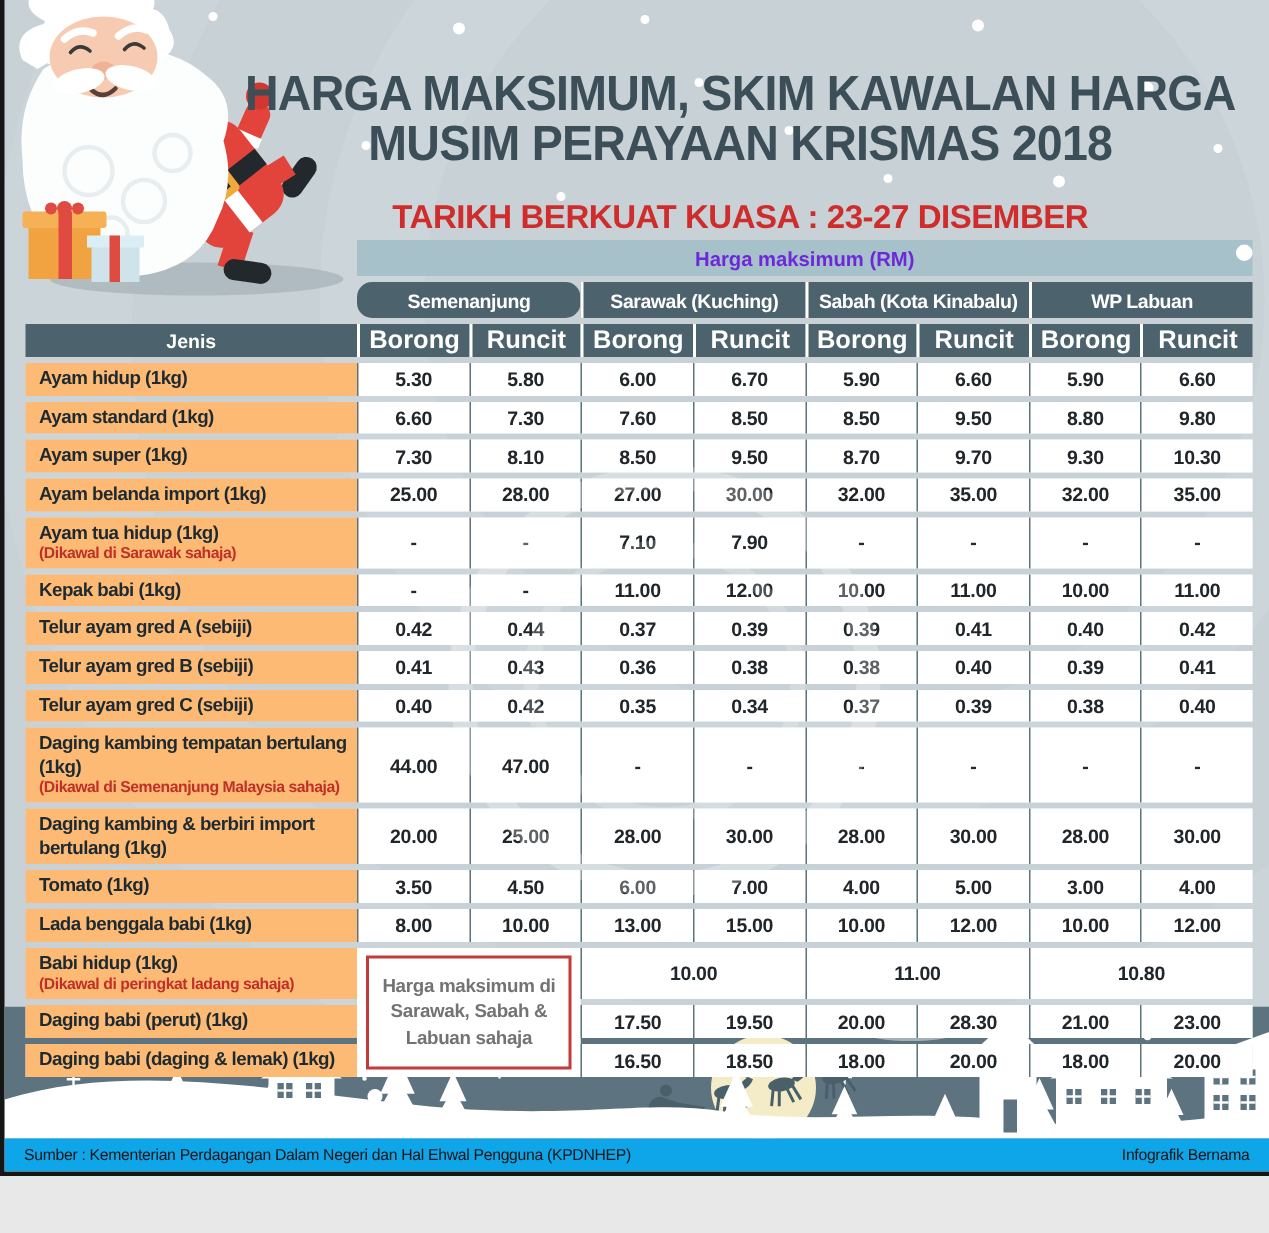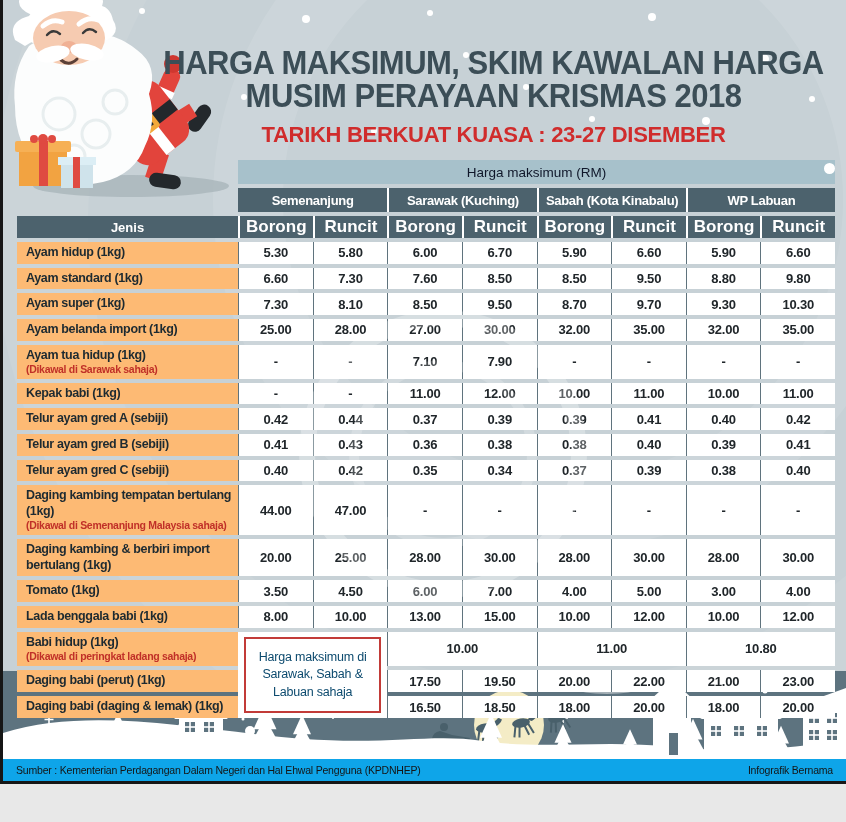--- a/index.html
+++ b/index.html
@@ -17,43 +17,43 @@
   .snow-dots{position:absolute;left:0;top:0;width:6px;height:6px;border-radius:50%;z-index:1;pointer-events:none;
     box-shadow:300px 16px 0 1px #fff,424px 10px 0 0 #fff,646px 14px 0 1px #fff,
     758px 56px 0 2px #fff,136px 8px 0 0 #fff,28px 36px 0 1px #fff,238px 94px 0 0 #fff,
     700px 118px 0 1px #fff,520px 84px 0 0 #fff,368px 128px 0 0 #fff,806px 96px 0 0 #fff,
     460px 52px 0 0 #fff,586px 116px 0 0 #fff;}
   .dot-tr{position:absolute;left:821px;top:163px;width:11px;height:11px;border-radius:50%;background:#fff;z-index:6;}
 
   
   .title-block{position:absolute;left:142px;right:4px;top:46px;text-align:center;z-index:2;}
   .t1{font-size:31px;font-weight:bold;color:var(--title-text,#3c4e57);letter-spacing:-.5px;line-height:1.07;transform:scaleY(1.06);}
-  .t2{margin-top:10px;font-size:22px;font-weight:bold;color:var(--accent-red,#d02c2c);letter-spacing:-.3px;}
+  .t2{margin-top:20px;font-size:22px;font-weight:bold;color:var(--accent-red,#d02c2c);letter-spacing:-.3px;}
 
   .santa{position:absolute;left:-4px;top:-6px;z-index:2;}
   .scene{position:absolute;left:0;bottom:22px;z-index:1;display:block;}
 
   
   .table-wrap{position:absolute;left:14px;top:156px;width:818px;z-index:3;}
   table.price-table{width:100%;border-collapse:separate;border-spacing:0 4px;table-layout:fixed;}
   col.c-jenis{width:221px;}
   td,th{margin:0;}
   .ghost{background:transparent;border:none;}
-  .unit-bar{background:var(--unit-bar-bg,#a7c1cb);color:#0f172a;font-weight:normal;text-align:center;font-size:13.5px;height:22px;}
+  .unit-bar{background:var(--unit-bar-bg,#a7c1cb);color:#6d28d9;font-weight:bold;text-align:center;font-size:13.5px;height:22px;}
   .region{background:var(--header-bg,#4c626d);color:#fff;font-weight:bold;text-align:center;font-size:13px;height:22px;letter-spacing:-.3px;border-left:2px solid #fff;}
-  .region.first{border-left:none;}
+  .region.first{border-left:none;border-radius:10px;}
   .jenis{background:var(--header-bg,#4c626d);color:#fff;font-weight:bold;text-align:center;font-size:13px;height:20px;}
   .sub{background:var(--header-bg,#4c626d);color:#fff;font-weight:bold;text-align:center;font-size:17px;height:20px;border-left:2px solid #fff;}
   tbody{background:var(--row-gap,#d6e2e7);}
   td.name-cell{background:#fdba74;text-align:left;padding:3px 3px 3px 9px;vertical-align:middle;}
   .nm{display:block;font-weight:bold;font-size:12.5px;letter-spacing:-.35px;color:#1d2a31;line-height:1.25;}
   .note{display:block;color:var(--note-red,#c03028);font-weight:bold;font-size:10.5px;letter-spacing:-.3px;line-height:1.2;}
   td.val{background:#fff;text-align:center;font-weight:bold;font-size:13px;color:#20262a;border-left:1px solid var(--cell-line,#5f737d);padding:3px 0;letter-spacing:-.2px;vertical-align:middle;}
   td.red-box-cell{background:#fff;padding:5px 6px;vertical-align:middle;}
-  .red-box{border:2px solid #c23b38;color:#0c4a6e;font-weight:normal;font-size:12.5px;text-align:center;padding:10px 3px;line-height:1.4;letter-spacing:-.2px;}
+  .red-box{border:2px solid #c23b38;color:#737373;font-weight:bold;font-size:12.5px;text-align:center;padding:10px 3px;line-height:1.4;letter-spacing:-.2px;}
   .watermark{position:absolute;left:296px;top:310px;width:256px;height:256px;border-radius:50%;border:16px solid rgba(255,255,255,.28);z-index:4;pointer-events:none;}
   .watermark:before{content:"";position:absolute;left:34px;top:34px;right:34px;bottom:34px;border-radius:50%;border:10px solid rgba(255,255,255,.20);}
 
   
   .footer{position:absolute;left:0;right:0;bottom:0;height:22px;background:#0ea5e9;z-index:5;
     display:flex;justify-content:space-between;align-items:center;padding:0 13px;box-sizing:border-box;}
   .footer span{font-size:10.5px;color:#151515;letter-spacing:-.2px;}
 </style>
 </head>
 <body>
@@ -415,21 +415,21 @@
             <td class="val" colspan="2">11.00</td>
             <td class="val" colspan="2">10.80</td>
           </tr>
           <tr class="data-row">
             <td class="name-cell">
               <span class="nm">Daging babi (perut) (1kg)</span>
             </td>
             <td class="val">17.50</td>
             <td class="val">19.50</td>
             <td class="val">20.00</td>
-            <td class="val">22.00</td>
+            <td class="val">28.30</td>
             <td class="val">21.00</td>
             <td class="val">23.00</td>
           </tr>
           <tr class="data-row">
             <td class="name-cell">
               <span class="nm">Daging babi (daging &amp; lemak) (1kg)</span>
             </td>
             <td class="val">16.50</td>
             <td class="val">18.50</td>
             <td class="val">18.00</td>

